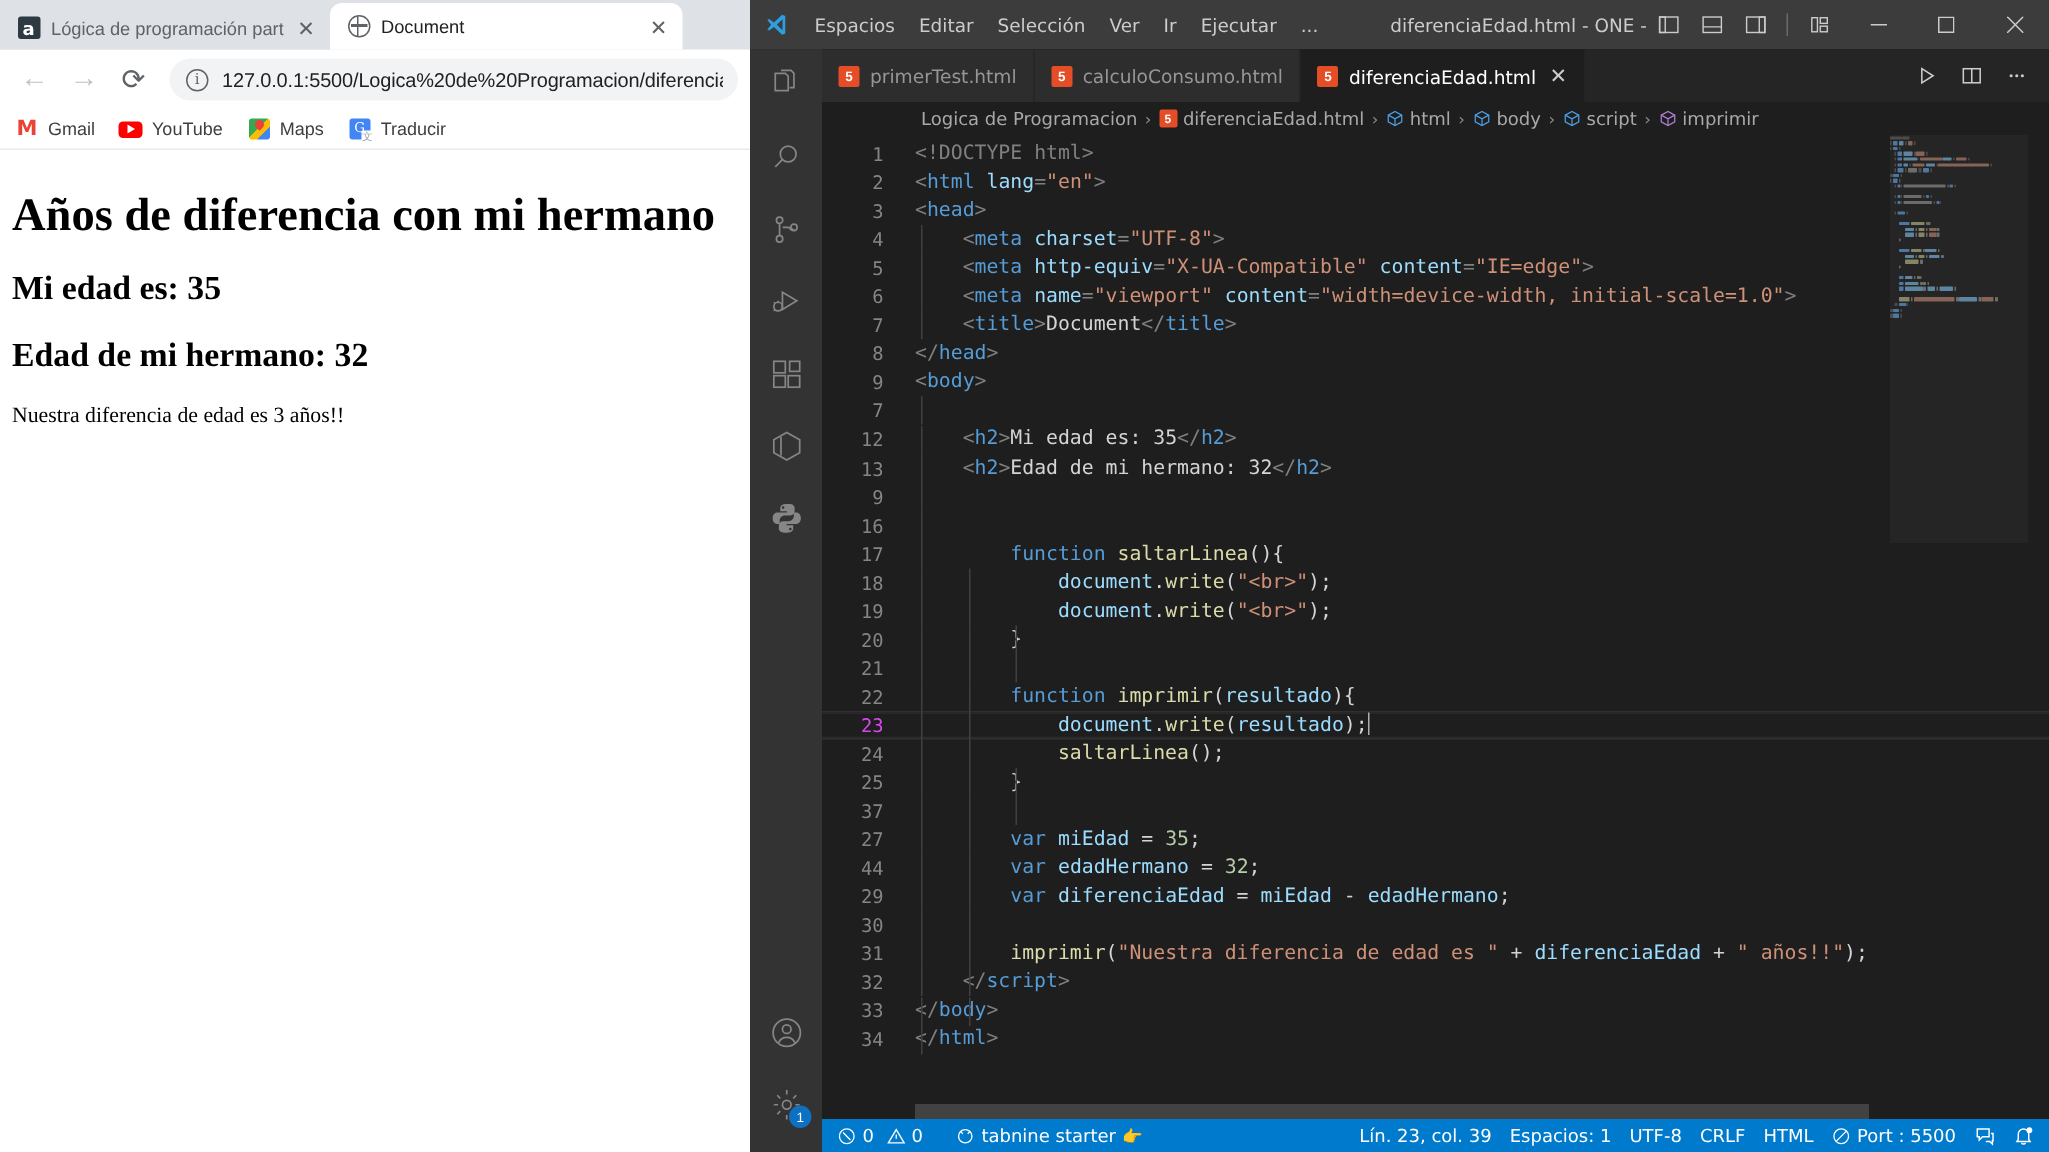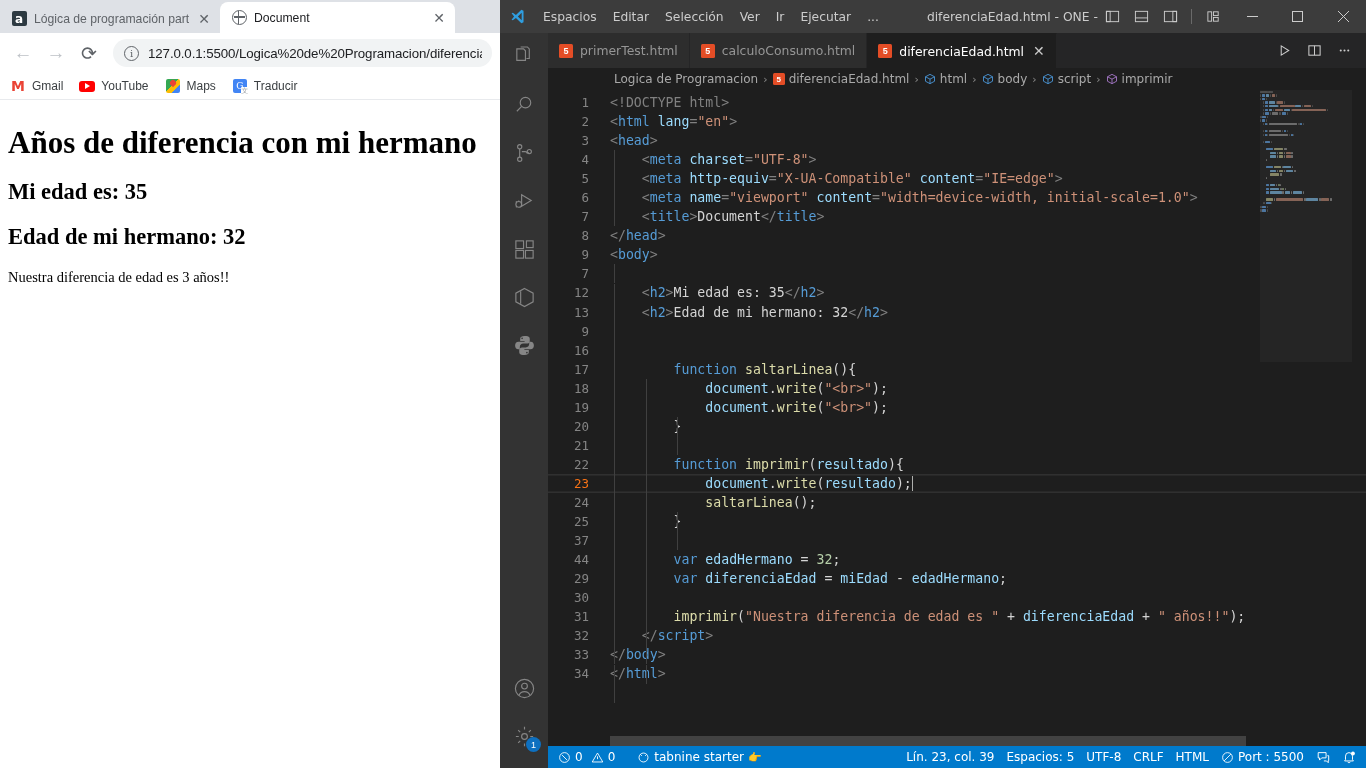--- a/index.html
+++ b/index.html
@@ -106,21 +106,21 @@
   .cube { width: 12px; height: 12px; flex: 0 0 12px; }
 
   .code-wrap { flex: 1; position: relative; overflow: hidden; display: flex; }
   .code-scroll { flex: 1; position: relative; overflow: hidden; }
   .code { font-family: "DejaVu Sans Mono", monospace; font-size: 13.2px; line-height: 19.05px;
           position: relative; padding-top: 3px; }
   .cl { display: flex; height: 19.05px; white-space: pre; align-items: center; }
   .cl.active-line { background: transparent; box-shadow: inset 0 1px 0 #282828, inset 0 -1px 0 #282828;
                     border-top: 1px solid #303030; border-bottom: 1px solid #303030; height: 19.05px; }
   .lno { width: 62px; flex: 0 0 62px; text-align: right; padding-right: 21px; color: #858585; font-size: 12.5px; }
-  .cl.active-line .lno { color: #f97316; }
+  .cl.active-line .lno { color: #d946ef; }
   .ctext { position: relative; }
   .minimap { position: absolute; right: 14px; top: 0; width: 92px; height: 100%; opacity: 0.92; }
   .mm-line { height: 3.6px; display: flex; align-items: center; }
   .mm-blk { height: 2.3px; border-radius: 0.5px; }
   .mm-slider { position: absolute; right: 14px; top: 0; width: 92px; height: 272px; background: rgba(255,255,255,0.035); }
   .vscroll { position: absolute; right: 0; top: 0; width: 14px; height: 100%; background: transparent; }
   .hscroll { position: absolute; left: 62px; right: 120px; bottom: 0; height: 10px; background: #424242; }
 
   
   .t-tag   { color: #569cd6; }
@@ -454,20 +454,21 @@
                 <div class="cl"><span class="lno">17</span><span class="ctext"><span class="t-txt">        </span><span class="t-kw">function</span><span class="t-txt"> </span><span class="t-fn">saltarLinea</span><span class="t-txt">(){</span></span></div>
                 <div class="cl"><span class="lno">18</span><span class="ctext"><span class="t-txt">            </span><span class="t-var">document</span><span class="t-txt">.</span><span class="t-fn">write</span><span class="t-txt">(</span><span class="t-str">"&lt;br&gt;"</span><span class="t-txt">);</span></span></div>
                 <div class="cl"><span class="lno">19</span><span class="ctext"><span class="t-txt">            </span><span class="t-var">document</span><span class="t-txt">.</span><span class="t-fn">write</span><span class="t-txt">(</span><span class="t-str">"&lt;br&gt;"</span><span class="t-txt">);</span></span></div>
                 <div class="cl"><span class="lno">20</span><span class="ctext"><span class="t-txt">        }</span></span></div>
                 <div class="cl"><span class="lno">21</span><span class="ctext"></span></div>
                 <div class="cl"><span class="lno">22</span><span class="ctext"><span class="t-txt">        </span><span class="t-kw">function</span><span class="t-txt"> </span><span class="t-fn">imprimir</span><span class="t-txt">(</span><span class="t-var">resultado</span><span class="t-txt">){</span></span></div>
                 <div class="cl active-line"><span class="lno">23</span><span class="ctext"><span class="t-txt">            </span><span class="t-var">document</span><span class="t-txt">.</span><span class="t-fn">write</span><span class="t-txt">(</span><span class="t-var">resultado</span><span class="t-txt">);</span><span class="caret"></span></span></div>
                 <div class="cl"><span class="lno">24</span><span class="ctext"><span class="t-txt">            </span><span class="t-fn">saltarLinea</span><span class="t-txt">();</span></span></div>
                 <div class="cl"><span class="lno">25</span><span class="ctext"><span class="t-txt">        }</span></span></div>
                 <div class="cl"><span class="lno">37</span><span class="ctext"></span></div>
+                <div class="cl"><span class="lno">27</span><span class="ctext"><span class="t-txt">        </span><span class="t-kw">var</span><span class="t-txt"> </span><span class="t-var">miEdad</span><span class="t-txt"> = </span><span class="t-num">35</span><span class="t-txt">;</span></span></div>
                 <div class="cl"><span class="lno">44</span><span class="ctext"><span class="t-txt">        </span><span class="t-kw">var</span><span class="t-txt"> </span><span class="t-var">edadHermano</span><span class="t-txt"> = </span><span class="t-num">32</span><span class="t-txt">;</span></span></div>
                 <div class="cl"><span class="lno">29</span><span class="ctext"><span class="t-txt">        </span><span class="t-kw">var</span><span class="t-txt"> </span><span class="t-var">diferenciaEdad</span><span class="t-txt"> = </span><span class="t-var">miEdad</span><span class="t-txt"> - </span><span class="t-var">edadHermano</span><span class="t-txt">;</span></span></div>
                 <div class="cl"><span class="lno">30</span><span class="ctext"></span></div>
                 <div class="cl"><span class="lno">31</span><span class="ctext"><span class="t-txt">        </span><span class="t-fn">imprimir</span><span class="t-txt">(</span><span class="t-str">"Nuestra diferencia de edad es "</span><span class="t-txt"> + </span><span class="t-var">diferenciaEdad</span><span class="t-txt"> + </span><span class="t-str">" años!!"</span><span class="t-txt">);</span></span></div>
                 <div class="cl"><span class="lno">32</span><span class="ctext"><span class="t-punct">    &lt;/</span><span class="t-tag">script</span><span class="t-punct">&gt;</span></span></div>
                 <div class="cl"><span class="lno">33</span><span class="ctext"><span class="t-punct">&lt;/</span><span class="t-tag">body</span><span class="t-punct">&gt;</span></span></div>
                 <div class="cl"><span class="lno">34</span><span class="ctext"><span class="t-punct">&lt;/</span><span class="t-tag">html</span><span class="t-punct">&gt;</span></span></div>
                 <div class="indent-guide" style="left: 66px; top: 60.15px; height: 19.05px; position: absolute;"></div>
                 <div class="indent-guide" style="left: 66px; top: 79.2px; height: 19.05px; position: absolute;"></div>
                 <div class="indent-guide" style="left: 66px; top: 98.25px; height: 19.05px; position: absolute;"></div>
@@ -778,21 +779,21 @@
                   <circle cx="8" cy="8" r="5.5"></circle>
                   <line x1="4" y1="4" x2="6" y2="6"></line>
                   <line x1="12" y1="4" x2="10" y2="6"></line>
                 </svg>
             </span>
             <span>tabnine starter</span>
             <span style="font-size:11px;">👉</span>
           </div>
           <div class="sb-right">
             <span class="sb-item">Lín. 23, col. 39</span>
-            <span class="sb-item">Espacios: 5</span>
+            <span class="sb-item">Espacios: 1</span>
             <span class="sb-item">UTF-8</span>
             <span class="sb-item">CRLF</span>
             <span class="sb-item">HTML</span>
             <span class="sb-item">
               <span class="sb-ico">
                 <svg width="13" height="13" viewBox="0 0 16 16" fill="none" stroke="#fff" stroke-width="1.1">
                     <circle cx="8" cy="8" r="6"></circle>
                     <line x1="3.8" y1="12.2" x2="12.2" y2="3.8"></line>
                   </svg>
               </span>

